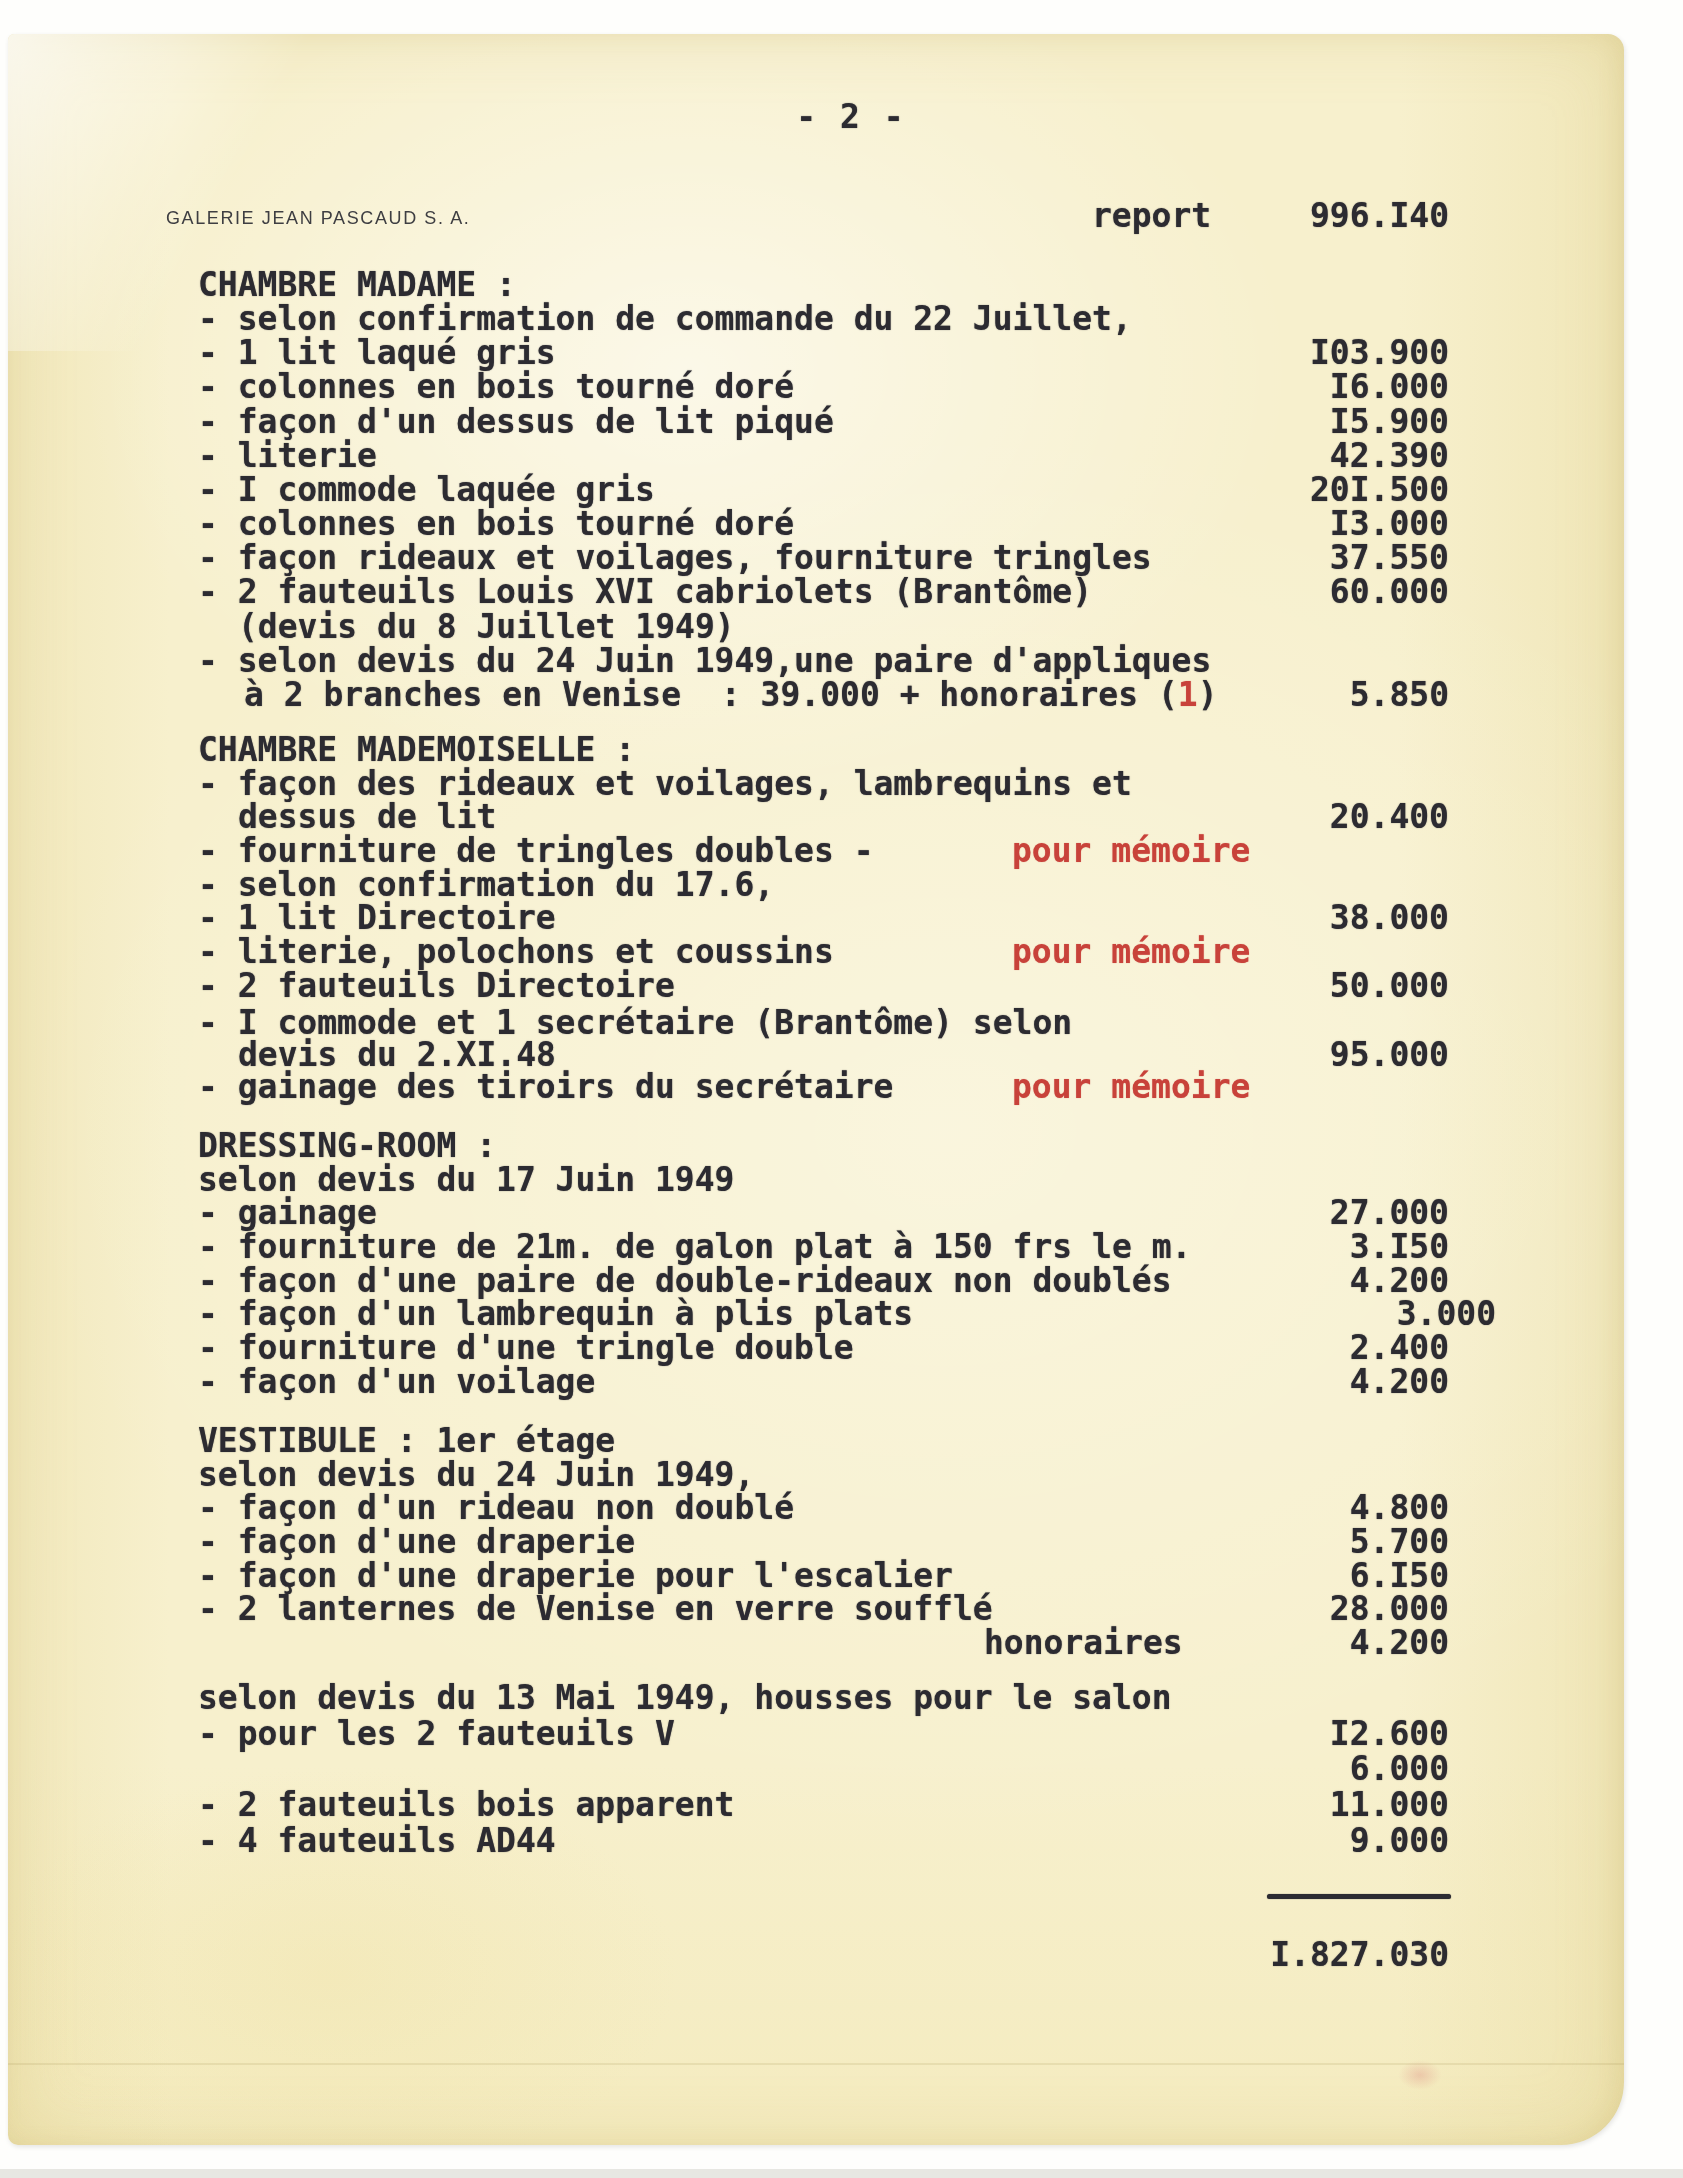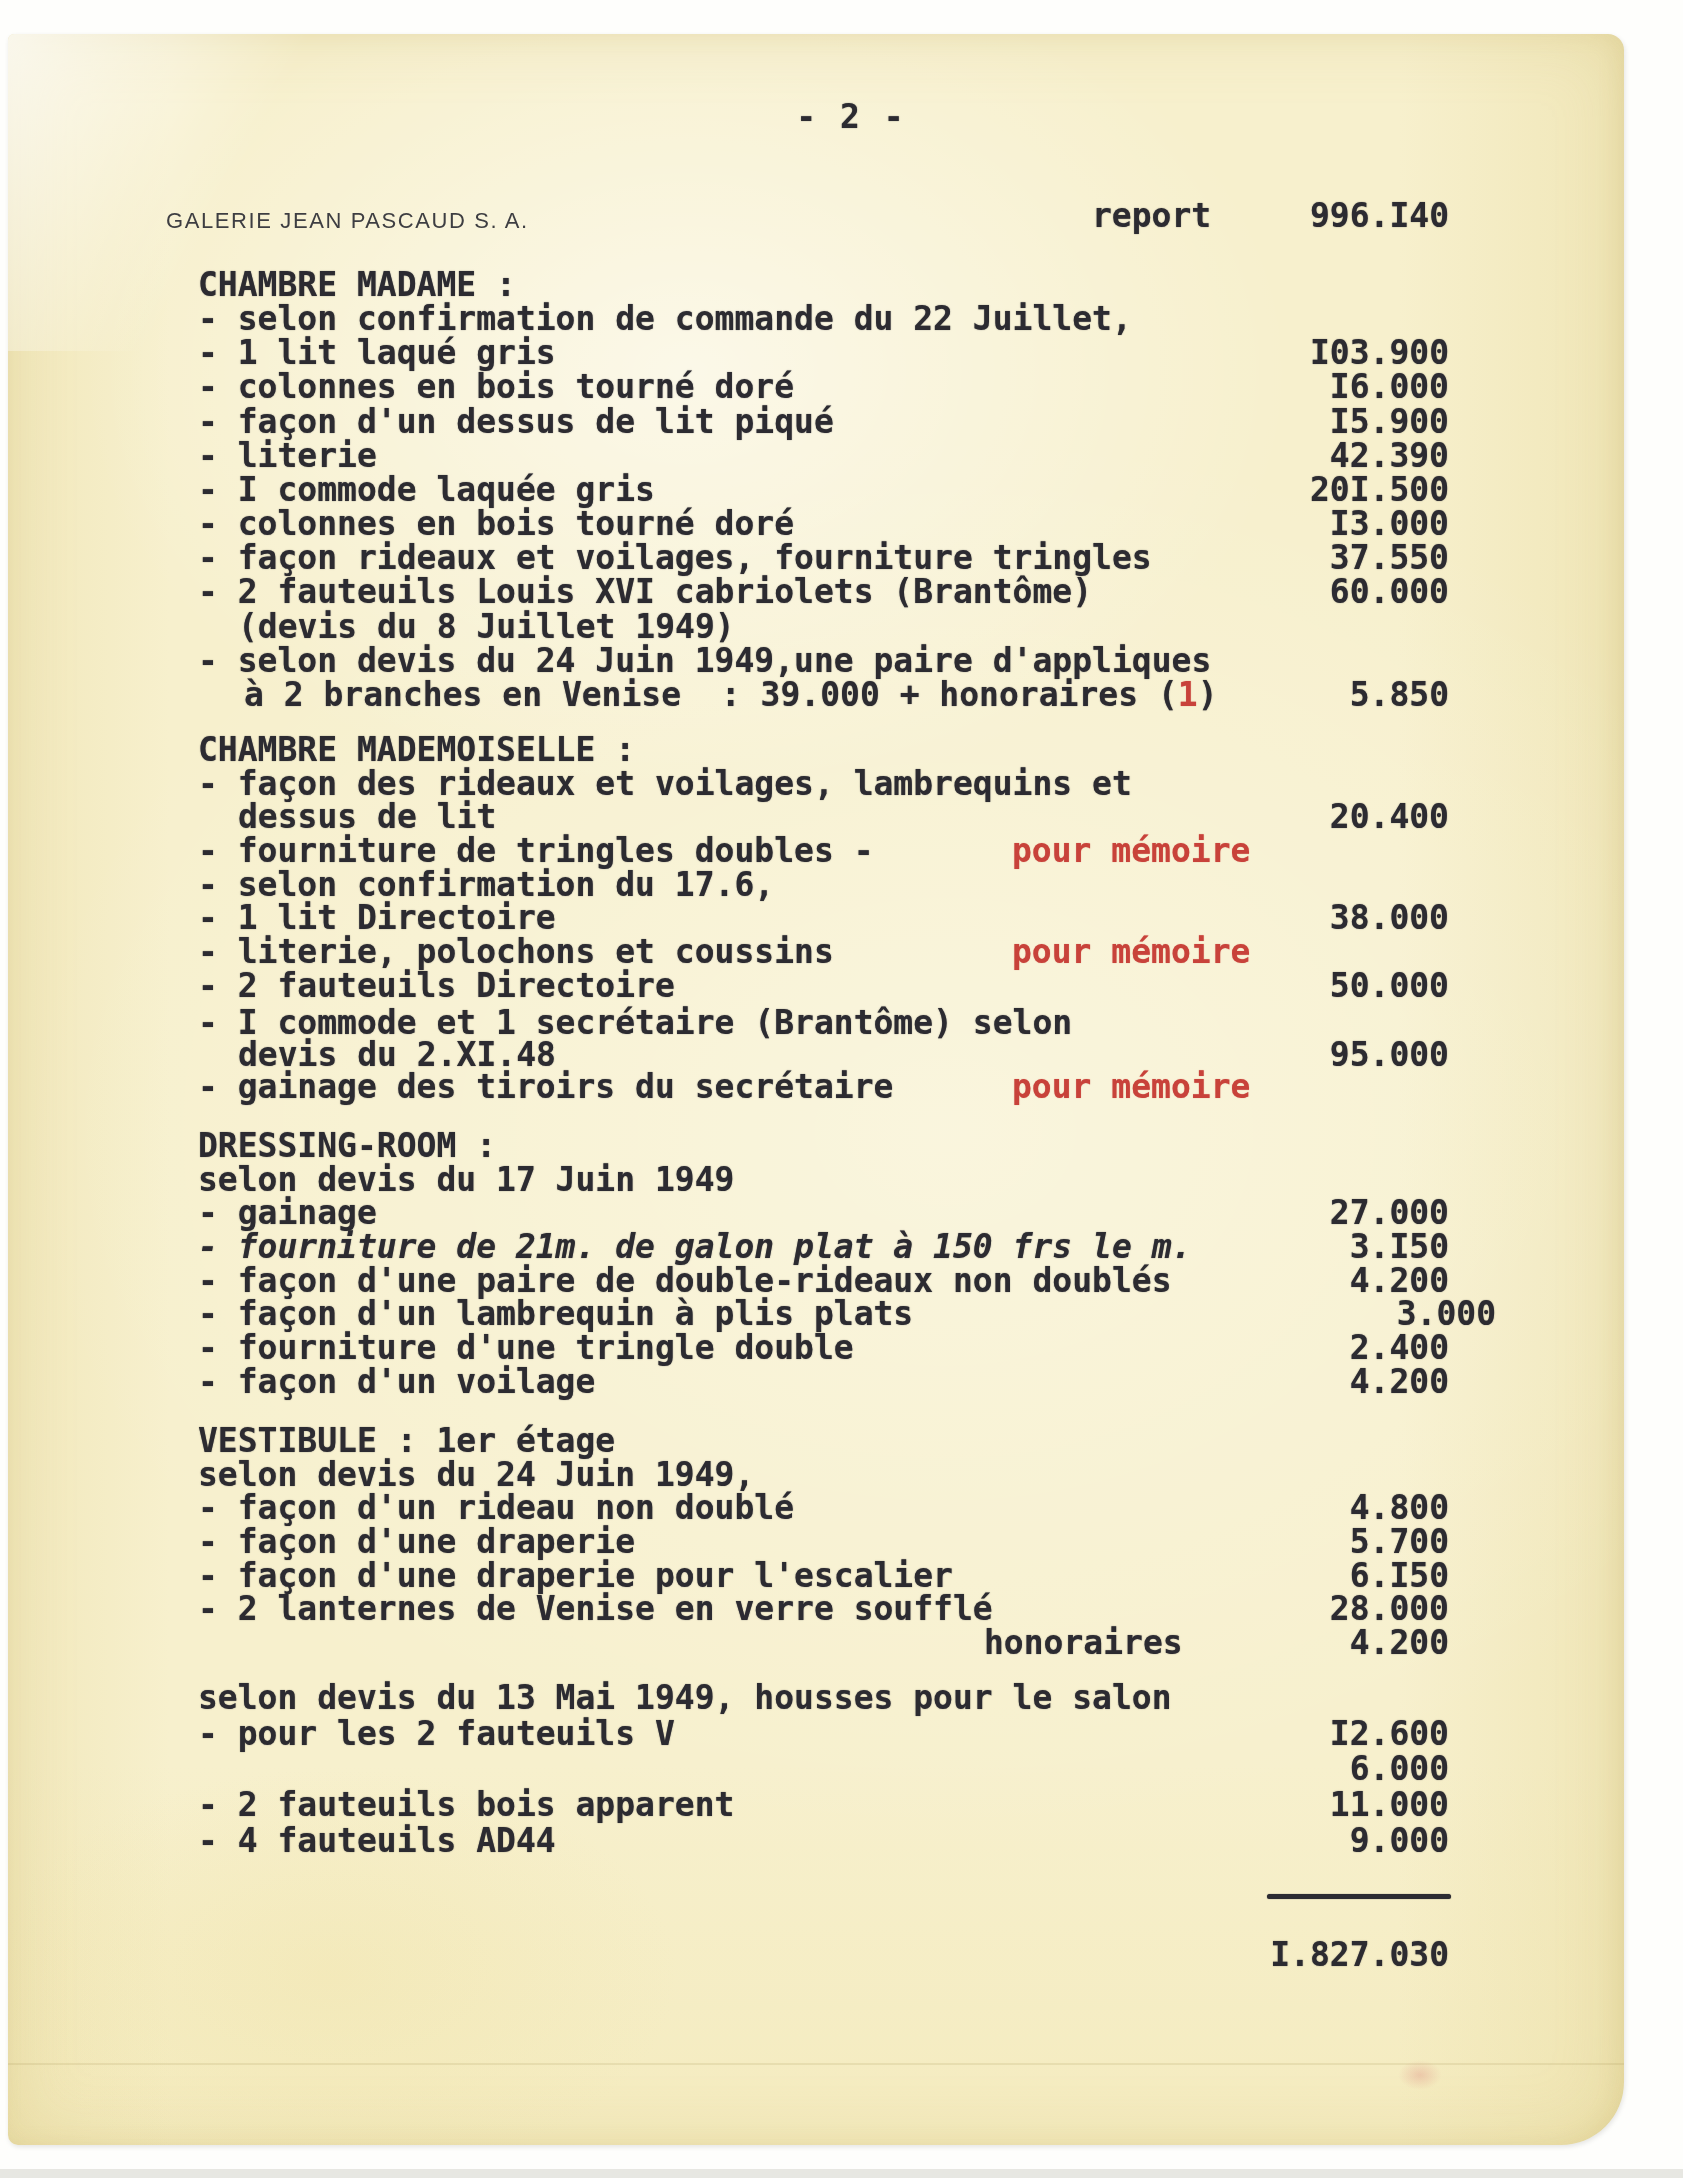--- a/index.html
+++ b/index.html
@@ -61,21 +61,21 @@
   }
   .page-number{
     position:absolute;left:764px;top:63px;width:158px;
     text-align:center;
     letter-spacing:2px;
   }
   .letterhead{
     position:absolute;left:158px;top:174px;
     font-family:"Liberation Sans", sans-serif;
     font-weight:400;
-    font-size:22px;
+    font-size:18px;
     letter-spacing:1.6px;
     color:#3e3e42;
     white-space:pre;
   }
   .report-label{position:absolute;left:1084px;top:162px;}
   .report-amount{position:absolute;right:175px;top:162px;}
   .section{position:absolute;left:0;width:100%;}
   .row{position:absolute;left:0;width:100%;line-height:34px;height:34px;}
   .desc{position:absolute;white-space:pre;}
   .note{position:absolute;white-space:pre;}
@@ -198,21 +198,21 @@
           <span class="desc tw" style="left: 190px;">DRESSING-ROOM :</span>
         </div>
         <div class="row" style="top: 34px;">
           <span class="desc tw" style="left: 190px;">selon devis du 17 Juin 1949</span>
         </div>
         <div class="row" style="top: 67px;">
           <span class="desc tw" style="left: 190px;">- gainage</span>
           <span class="amount tw">27.000</span>
         </div>
         <div class="row" style="top: 101px;">
-          <span class="desc tw" style="left: 190px; font-style: italic;">- fourniture de 21m. de galon plat à 150 frs le m.</span>
+          <span class="desc tw" style="left: 190px;">- fourniture de 21m. de galon plat à 150 frs le m.</span>
           <span class="amount tw">3.I50</span>
         </div>
         <div class="row" style="top: 135px;">
           <span class="desc tw" style="left: 190px;">- façon d'une paire de double-rideaux non doublés</span>
           <span class="amount tw">4.200</span>
         </div>
         <div class="row" style="top: 168px; padding-left: 47px;">
           <span class="desc tw" style="left: 190px;">- façon d'un lambrequin à plis plats</span>
           <span class="amount tw">3.000</span>
         </div>

